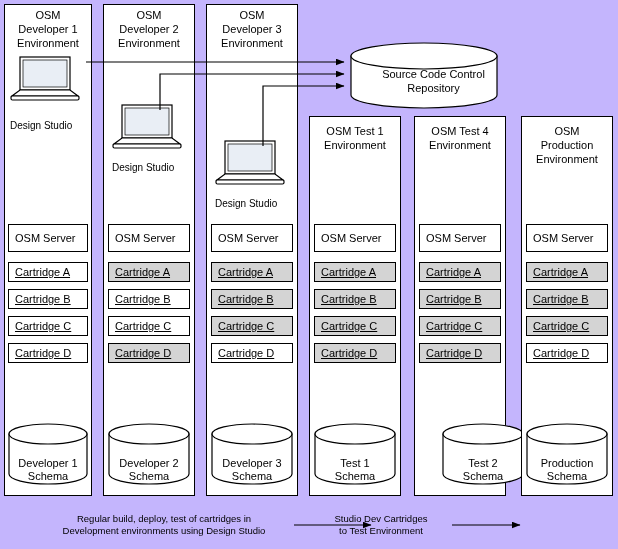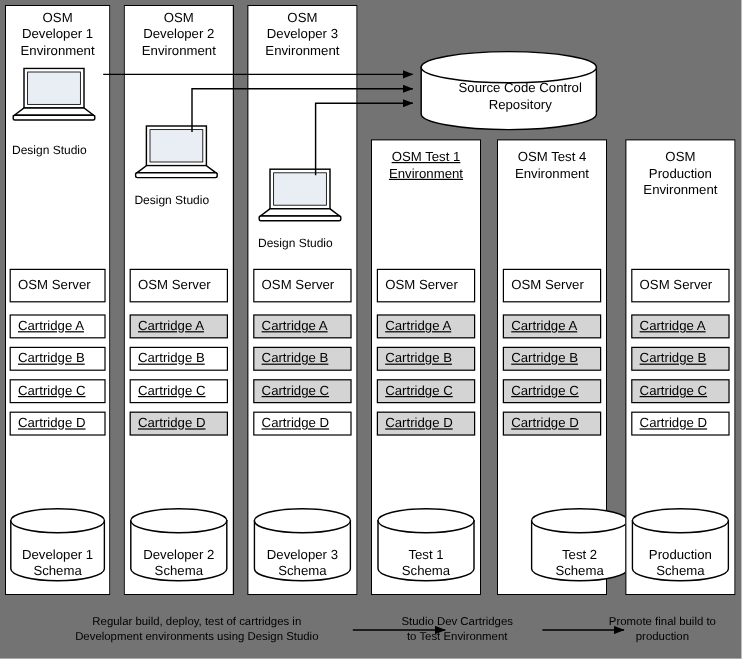--- a/index.html
+++ b/index.html
@@ -9,21 +9,21 @@
   }
   body {
     font-family: "Liberation Sans", sans-serif;
     color: #000000;
   }
   #canvas {
     position: relative;
     width: 618px;
     height: 549px;
     overflow: hidden;
-    background: #737373;
+    background: #c4b5fd;
   }
   .col {
     position: absolute;
     border: 1px solid #000000;
     background: #ffffff;
     box-sizing: border-box;
   }
   .col-title {
     position: absolute;
     left: 0;
@@ -200,21 +200,21 @@
       <path d="M1 11 L1 51 A40 10 0 0 0 81 51 L81 11 Z" fill="#ffffff" stroke="#000000" stroke-width="1.2"></path>
       <ellipse cx="41" cy="11" rx="40" ry="10" fill="#ffffff" stroke="#000000" stroke-width="1.2"></ellipse>
     </svg>
     <div class="dblabel" style="top:34px; transform:none;">
       <div>Developer 3</div>
       <div>Schema</div>
     </div>
   </div>
 
   <div class="col" style="left:309px; top:116px; width:92px; height:380px;"></div>
-  <div class="col-title" style="left:309px; top:124px; width:92px;text-decoration:underline;">
+  <div class="col-title" style="left:309px; top:124px; width:92px;">
     <div>OSM Test 1</div>
     <div>Environment</div>
   </div>
   <div class="server-box" style="left:314px; top:224px; width:82px; height:28px;">
     <span>OSM Server</span>
   </div>
   <div class="cart shaded" style="left:314px; top:262px; width:82px; height:20px;">Cartridge A</div>
   <div class="cart shaded" style="left:314px; top:289px; width:82px; height:20px;">Cartridge B</div>
   <div class="cart shaded" style="left:314px; top:316px; width:82px; height:20px;">Cartridge C</div>
   <div class="cart shaded" style="left:314px; top:343px; width:82px; height:20px;">Cartridge D</div>
@@ -305,18 +305,14 @@
   </svg>
 
   <div class="footnote" style="left:36px; top:513px; width:256px;">
     <div>Regular build, deploy, test of cartridges in</div>
     <div>Development environments using Design Studio</div>
   </div>
   <div class="footnote" style="left:312px; top:513px; width:138px;">
     <div>Studio Dev Cartridges</div>
     <div>to Test Environment</div>
   </div>
-  <div class="footnote" style="left:490px; top:513px; width:124px;">
-    <div>Promote final build to</div>
-    <div>production</div>
-  </div>
 
 </div>
 
 </body></html>

